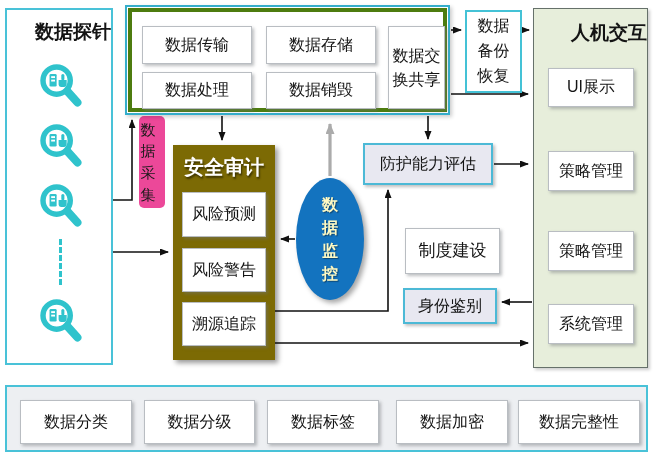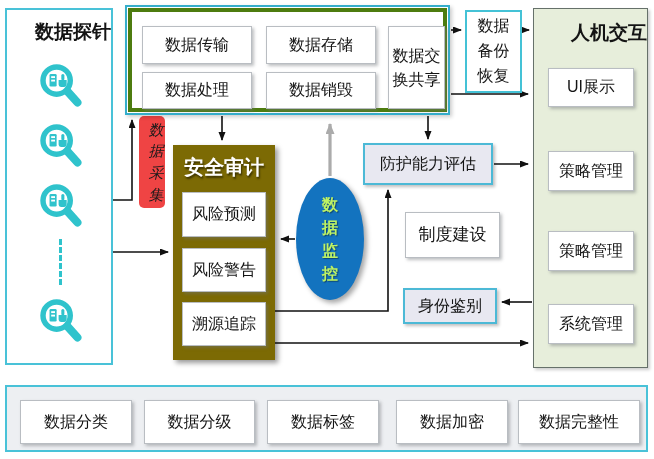--- a/index.html
+++ b/index.html
@@ -37,31 +37,31 @@
   .right-panel .panel-title{margin-top:11px;}
   
   .audit-panel{left:173px;top:145px;width:102px;height:215px;background:#7c6a04;
     box-shadow:3px 3px 5px rgba(0,0,0,.4);}
   .audit-title{margin-top:9px;text-align:center;color:#fff;font-size:20px;font-weight:bold;
     text-shadow:1px 2px 2px rgba(0,0,0,.55);}
   
   .ellipse{left:296px;top:178px;width:68px;height:122px;background:#1373bf;border-radius:50%;
     box-shadow:3px 3px 5px rgba(0,0,0,.35);display:flex;align-items:center;justify-content:center;}
   .vtext{width:18px;word-break:break-all;text-align:center;}
-  .ellipse .vtext{color:#bef264;font-size:16px;font-weight:bold;line-height:1.45;
+  .ellipse .vtext{color:#fef9c3;font-size:16px;font-weight:bold;line-height:1.45;
     text-shadow:1px 1px 1px rgba(0,0,0,.4);}
   
   .lav{background:#e8e8f1;border:2px solid #4cb9d6;box-shadow:2px 2px 3px rgba(0,0,0,.25);
     display:flex;align-items:center;justify-content:center;font-size:16px;}
   .assess-box{left:363px;top:143px;width:130px;height:42px;}
   .identity-box{left:403px;top:288px;width:94px;height:36px;}
-  .inst-box{left:405px;top:212px;width:95px;height:46px;font-size:17px;}
-  
-  .collect-label{left:139px;top:116px;width:26px;height:92px;background:#ef4444;border-radius:5px;
-    display:flex;align-items:center;justify-content:flex-end;font-style:italic;}
+  .inst-box{left:405px;top:228px;width:95px;height:46px;font-size:17px;}
+  
+  .collect-label{left:139px;top:116px;width:26px;height:92px;background:#ec4899;border-radius:5px;
+    display:flex;align-items:center;justify-content:flex-start;}
   .collect-label .vtext{font-size:15px;line-height:1.45;color:#1a1a1a;}
   
   .bottom-container{left:5px;top:385px;width:643px;height:67px;background:#edeff2;border:2px solid #49c2d8;}
   svg.connectors{position:absolute;left:0;top:0;pointer-events:none;}
 </style>
 </head>
 <body>
 
 <div class="canvas">
 

